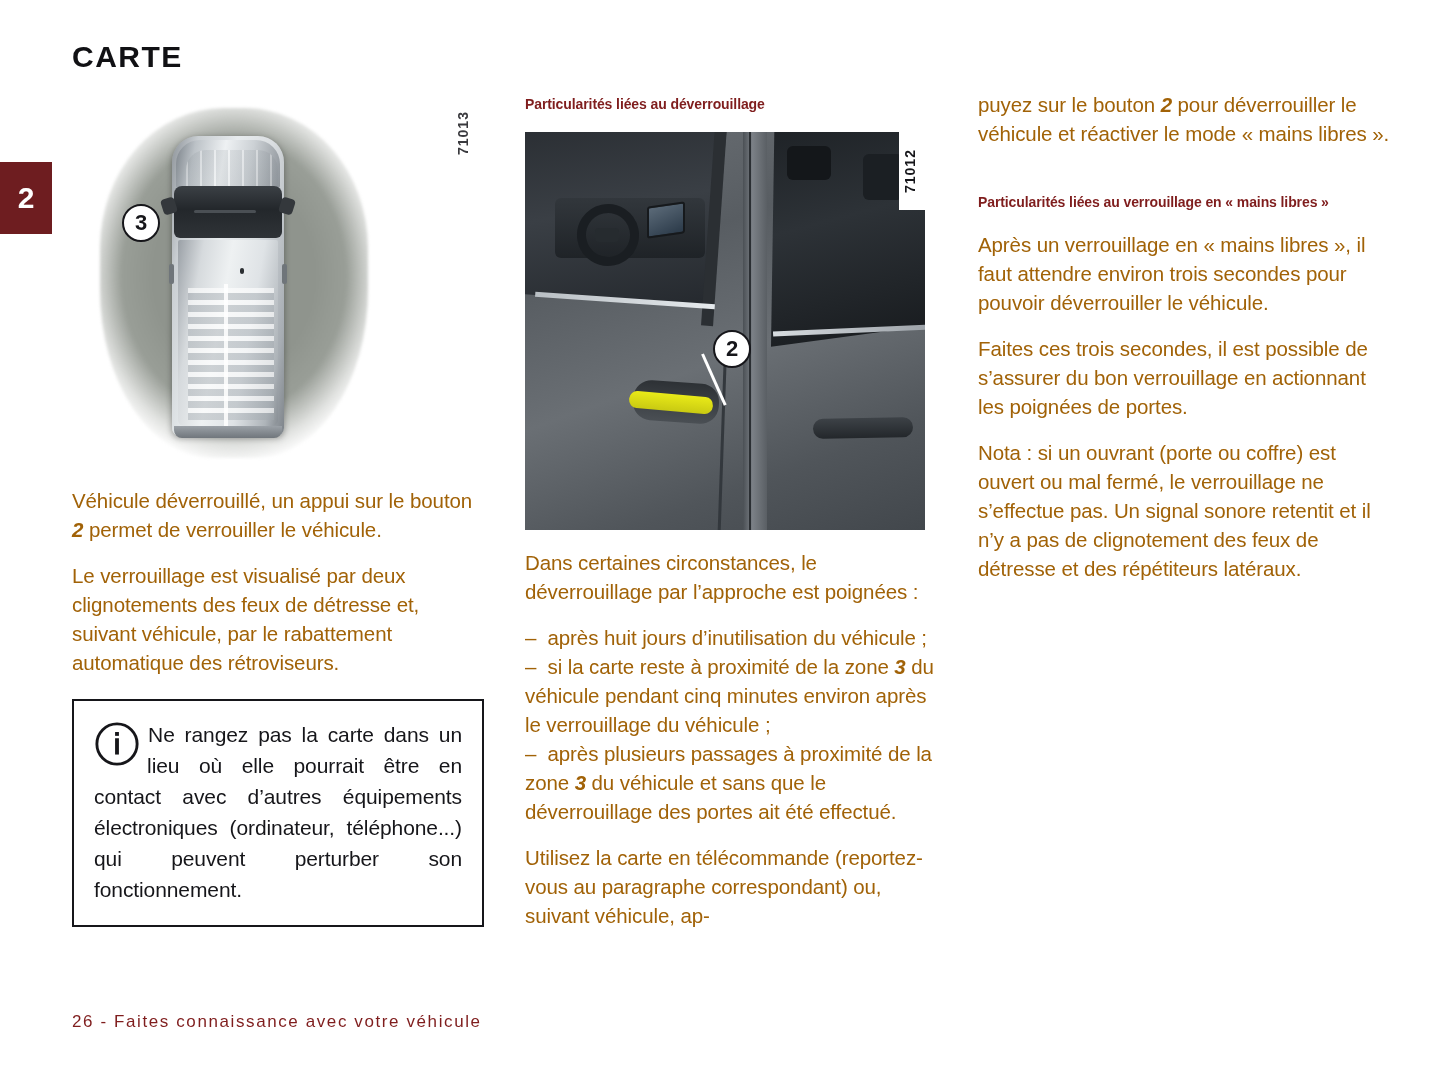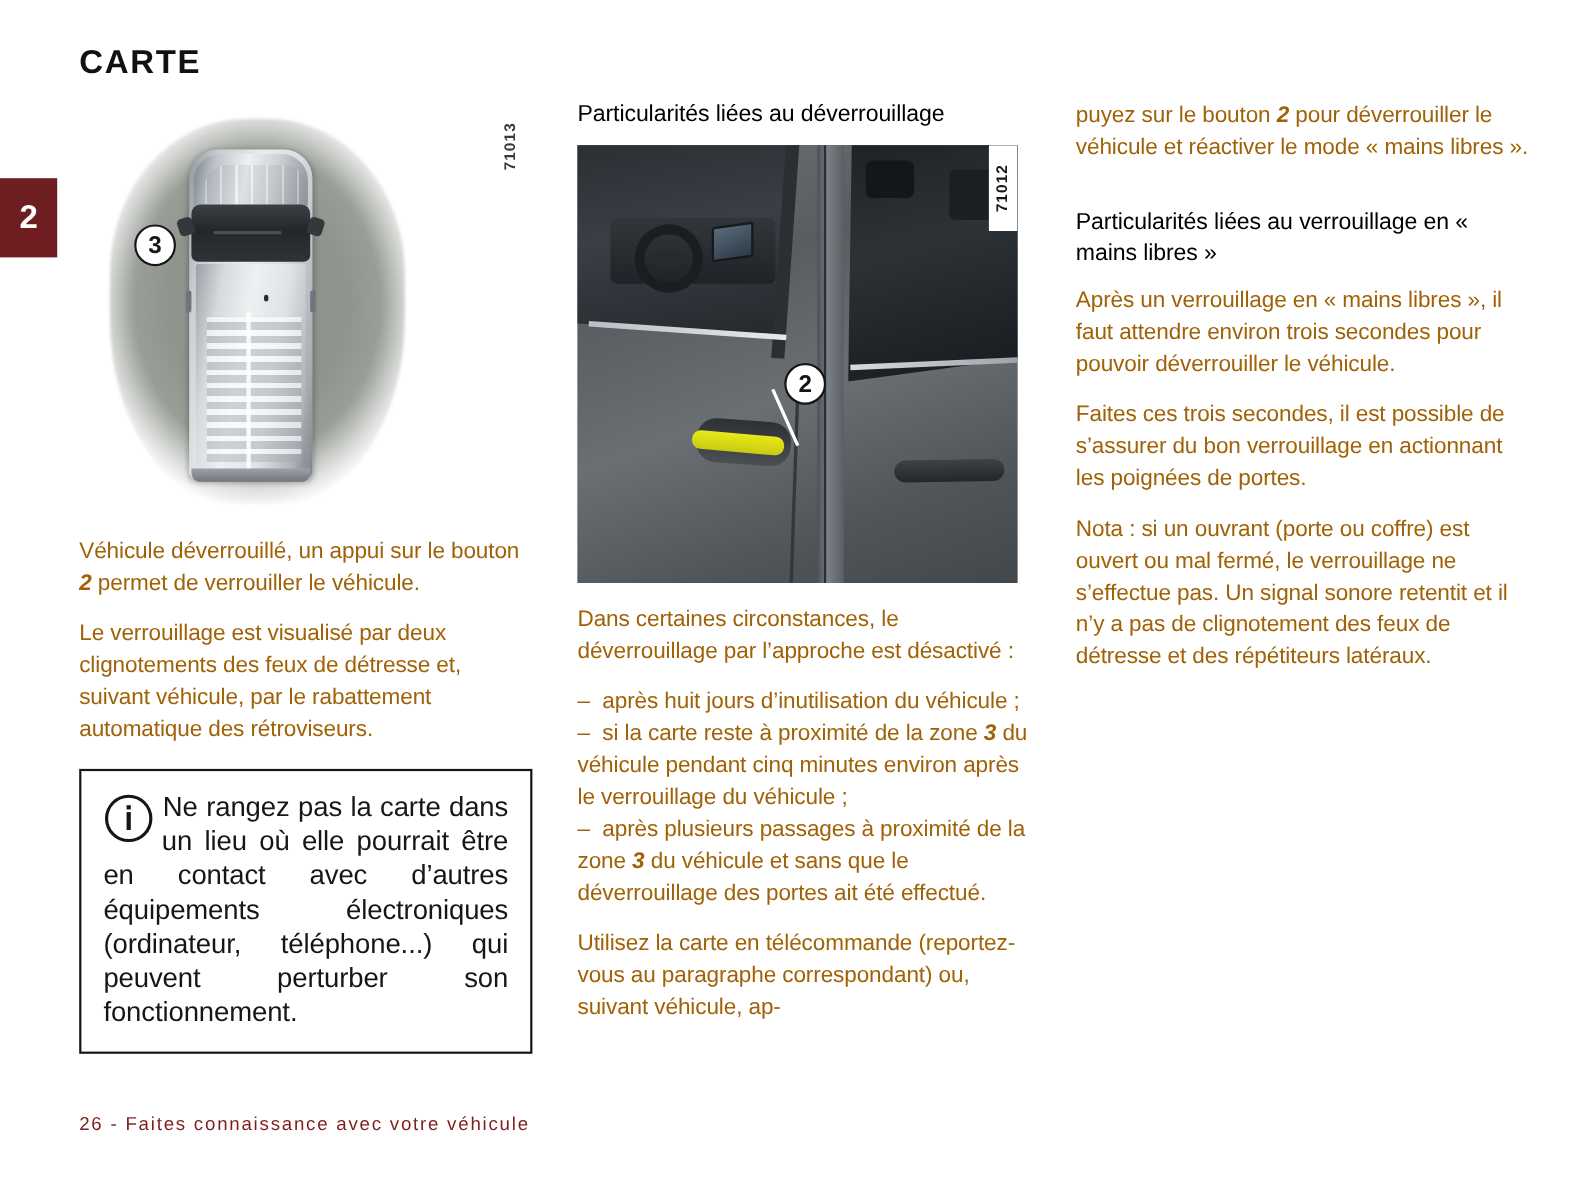--- a/index.html
+++ b/index.html
@@ -59,26 +59,26 @@
   }
   .para {
     font-size: 20.5px;
     line-height: 29px;
     letter-spacing: -0.1px;
     margin-bottom: 17px;
     color: #a16207;
   }
   .para.tight { margin-bottom: 0; }
   .sec-head {
-    font-size: 21px;
-    font-weight: 400;
+    font-size: 14px;
+    font-weight: 700;
     line-height: 28px;
     letter-spacing: -0.1px;
     margin-bottom: 14px;
-    color: #000000;
+    color: #7f1d1d;
   }
   .sec-head.spaced { margin-top: 40px; }
   b { font-weight: 400; }
   i.cal {
     font-style: italic;
     font-weight: 700;
   }
 
   
   .info-box {
@@ -88,21 +88,21 @@
     position: relative;
   }
   .info-icon {
     float: left;
     width: 46px;
     height: 46px;
     margin: 2px 10px 0 0;
     shape-outside: circle(50%);
   }
   .info-text {
-    font-size: 25px;
+    font-size: 21px;
     line-height: 31px;
     letter-spacing: -0.1px;
     text-align: justify;
     text-align-last: left;
   }
 
   
   .fig1 {
     position: relative;
     width: 412px;
@@ -512,21 +512,21 @@
     <div class="ph-handle-yellow"></div>
     <div class="ph-handle-rear"></div>
     <div class="ph-leader"></div>
     <div class="callout callout-2">
       <span>2</span>
     </div>
     <div class="fig2-refbox"></div>
     <div class="fig2-ref">71012</div>
   </div>
 
-  <p class="para">Dans certaines circonstances, le déverrouillage par l’approche est désactivé :</p>
+  <p class="para">Dans certaines circonstances, le déverrouillage par l’approche est poignées :</p>
 
   <p class="para tight"><span>–</span>&nbsp; <span>après huit jours d’inutilisation du véhicule ;</span></p>
 
   <p class="para tight"><span>–</span>&nbsp; <span>si la carte reste à proximité de la zone </span><i class="cal">3</i><span> du véhicule pendant cinq minutes environ après le verrouillage du véhicule ;</span></p>
 
   <p class="para"><span>–</span>&nbsp; <span>après plusieurs passages à proximité de la zone </span><i class="cal">3</i><span> du véhicule et sans que le déverrouillage des portes ait été effectué.</span></p>
 
   <p class="para">Utilisez la carte en télécommande (reportez-vous au paragraphe correspondant) ou, suivant véhicule, ap-</p>
 
 </div>

